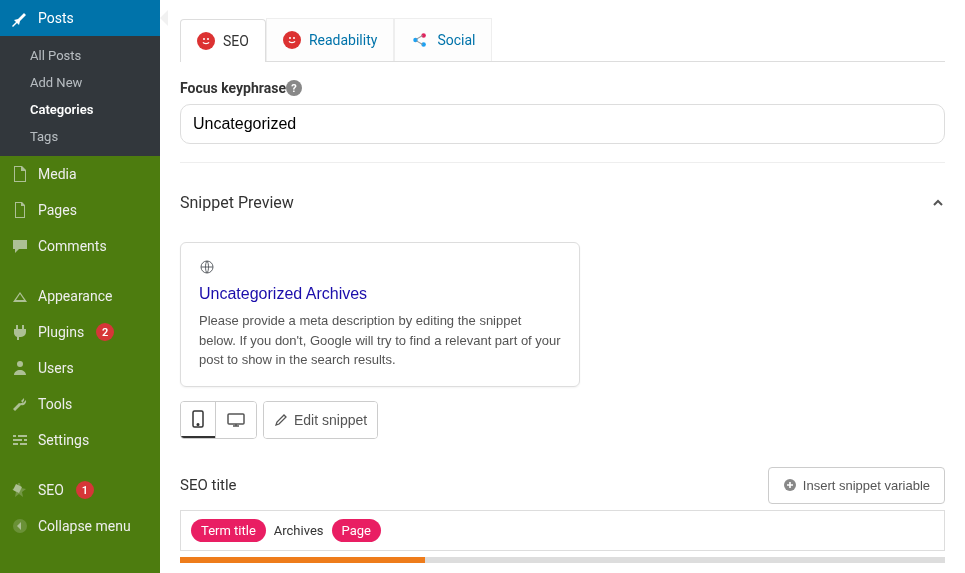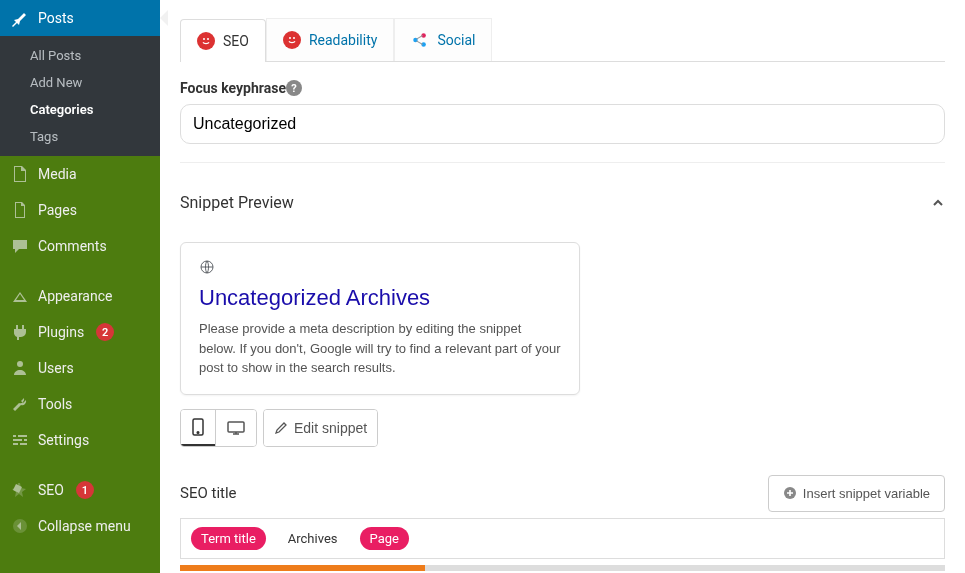--- a/index.html
+++ b/index.html
@@ -31,33 +31,33 @@
     .field-label { font-weight: 700; font-size: 14px; color: #333; }
     .help-icon { width: 16px; height: 16px; background: #888; color: #fff; border-radius: 50%; font-size: 11px; display: inline-flex; align-items: center; justify-content: center; font-weight: bold; }
     .text-input { width: 100%; padding: 10px 12px; border: 1px solid #ddd; font-size: 16px; border-radius: 10px; }
     
     .section-header { display: flex; justify-content: space-between; align-items: center; padding: 30px 0; border-top: 1px solid #eee; cursor: pointer; }
     .section-title { font-size: 16px; font-weight: 400; color: #333; }
     .chevron { font-size: 14px; color: #555; }
     
     .snippet-card { border: 1px solid #ddd; border-radius: 6px; padding: 16px 18px; max-width: 400px; margin-bottom: 14px; box-shadow: 0 1px 2px rgba(0,0,0,0.05); }
     .snippet-favicon { width: 16px; height: 16px; margin-bottom: 10px; }
-    .snippet-title { color: #1a0dab; font-size: 22px; margin-bottom: 8px; font-family: arial, sans-serif; }
+    .snippet-title { color: #1a0dab; font-size: 16px; margin-bottom: 8px; font-family: arial, sans-serif; }
     .snippet-desc { color: #545454; font-size: 13px; line-height: 1.5; font-family: arial, sans-serif; }
     
     .toolbar { display: flex; gap: 6px; }
     .tool-group { display: flex; border: 1px solid #ccc; border-radius: 4px; overflow: hidden; }
     .tool-btn { padding: 8px 10px; background: #fff; cursor: pointer; display: flex; align-items: center; gap: 6px; font-size: 14px; color: #555; border: none; }
     .tool-btn.active { border-bottom: 2px solid #333; }
     .tool-btn + .tool-btn { border-left: 1px solid #ccc; }
     
     .seo-title-header { display: flex; justify-content: space-between; align-items: center; margin-top: 28px; margin-bottom: 6px; }
     .insert-btn { padding: 10px 14px; background: #fff; border: 1px solid #ccc; border-radius: 4px; display: flex; align-items: center; gap: 6px; cursor: pointer; font-size: 13px; color: #555; }
     
-    .seo-title-field { border: 1px solid #ddd; padding: 8px 10px; display: flex; align-items: center; gap: 22px; }
+    .seo-title-field { border: 1px solid #ddd; padding: 8px 10px; display: flex; align-items: center; gap: 8px; }
     .pill { background: #e91e63; color: #fff; padding: 4px 10px; border-radius: 12px; font-size: 13px; }
     .plain-segment { font-size: 13px; color: #333; }
     .progress { height: 6px; background: #ddd; margin-top: 6px; border-radius: 0; overflow: hidden; }
     .progress-fill { height: 100%; background: #ee7c1b; width: 32%; }
     
     svg { display: block; }
   </style>
 </head>
 <body>
 

